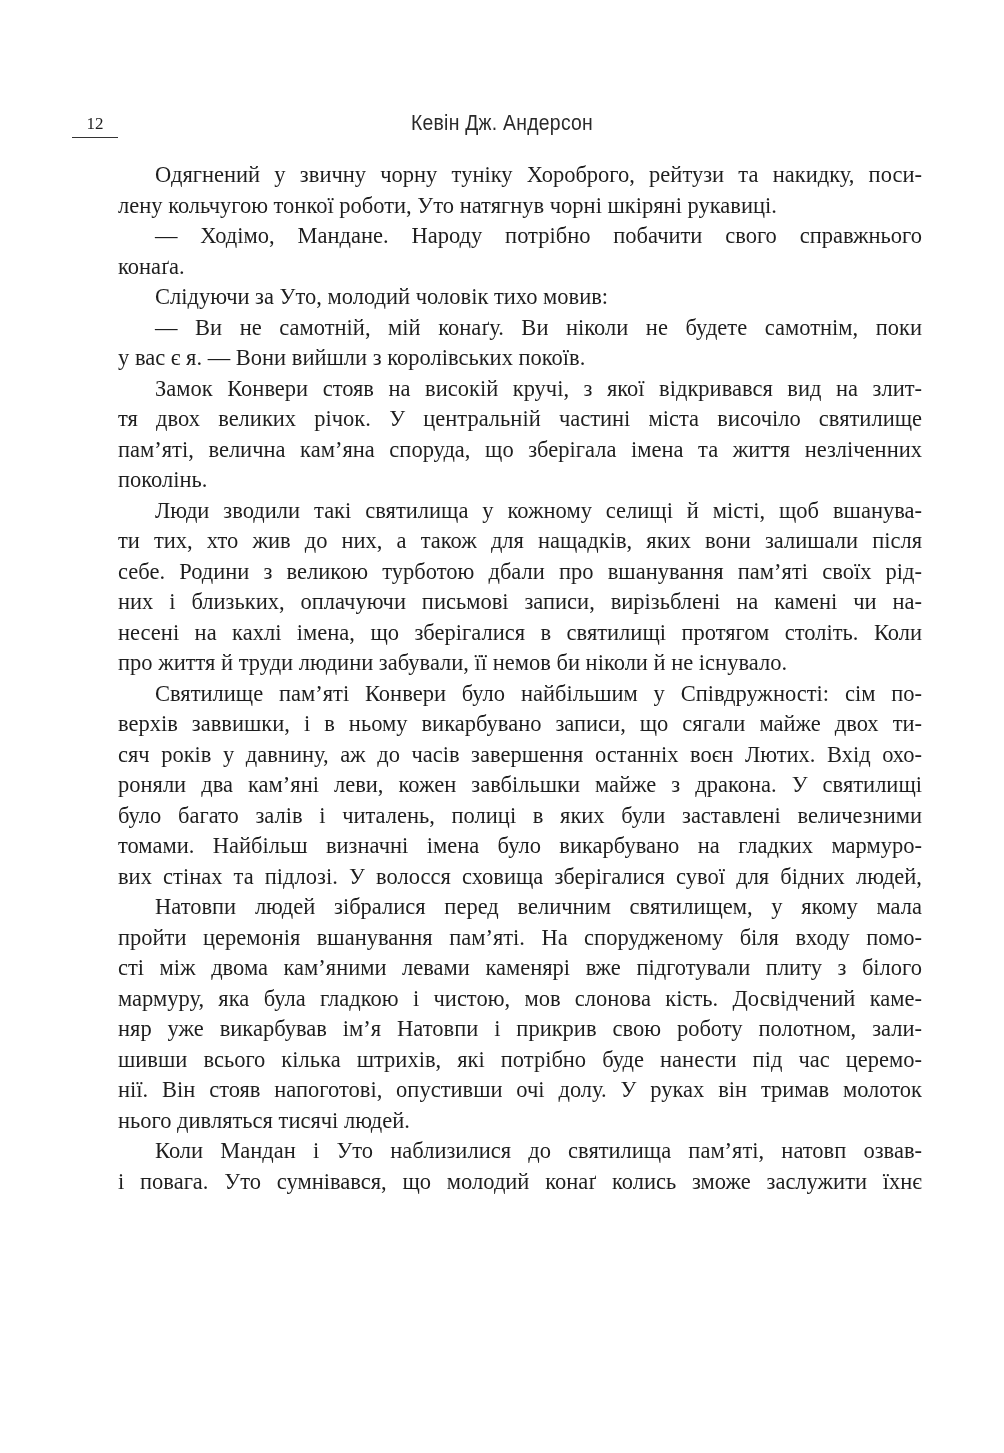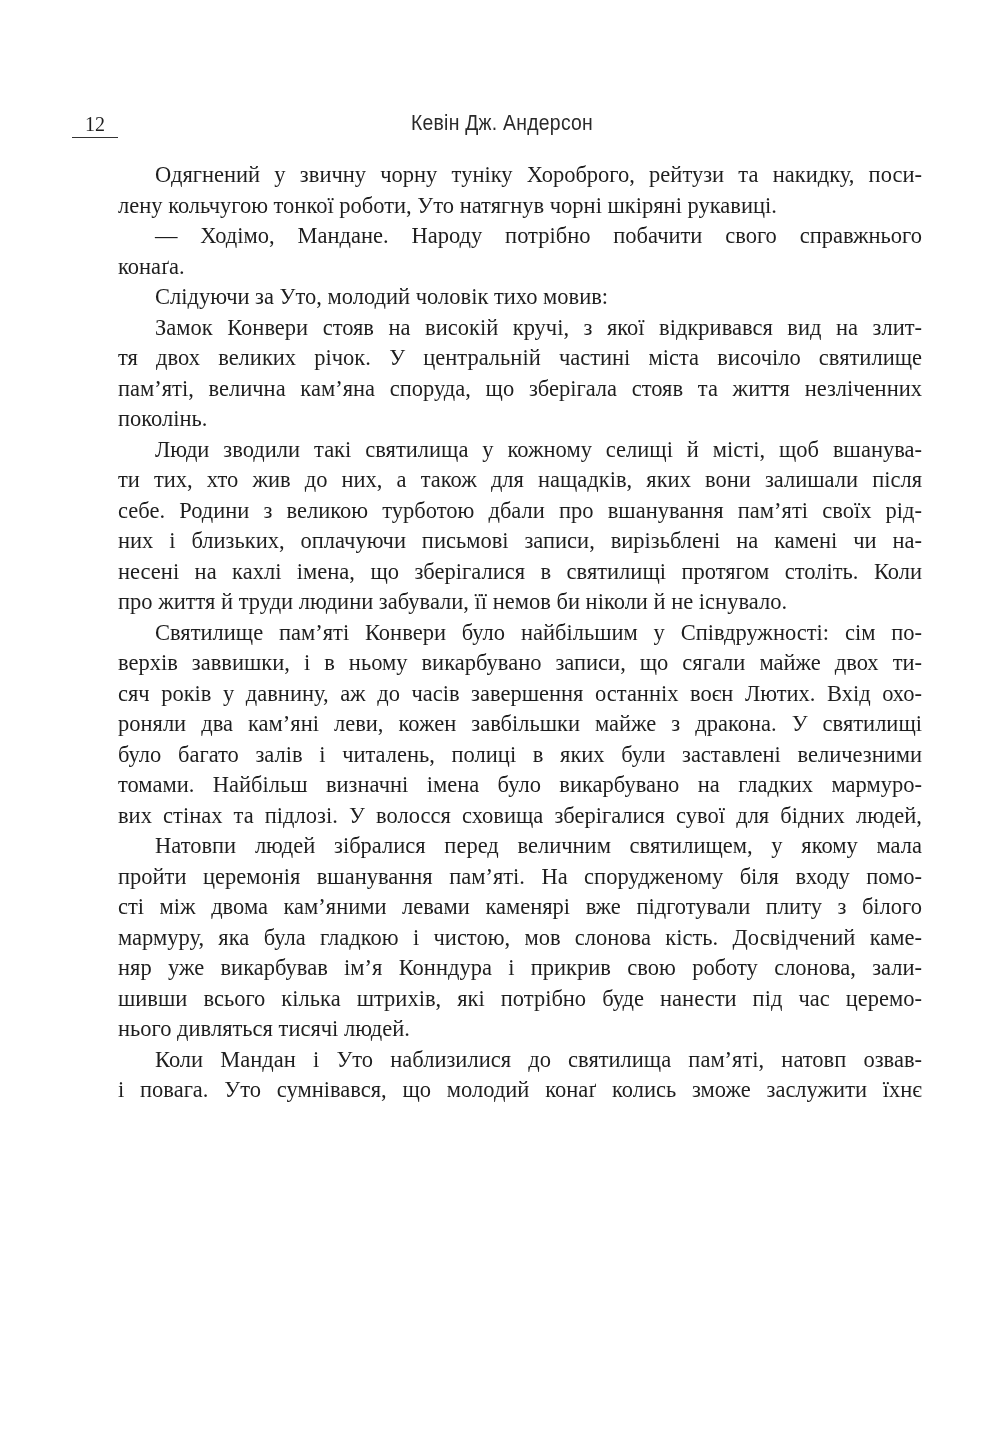--- a/index.html
+++ b/index.html
@@ -1,19 +1,19 @@
 <!DOCTYPE html>
 <html><head>
 <meta charset="utf-8">
 <style>
   html, body { margin: 0; padding: 0; background: #ffffff; }
   body { width: 1004px; height: 1453px; position: relative; overflow: hidden; color: #1e1e1e; }
   .page-number {
     position: absolute; left: 72px; top: 113px; width: 46px;
-    font-family: "Liberation Serif", serif; font-size: 20px; text-align: center;
+    font-family: "Liberation Serif", serif; font-size: 17px; text-align: center;
     border-bottom: 1.5px solid #333; line-height: 22px; padding-bottom: 2px;
   }
   .running-head {
     position: absolute; left: 0; right: 0; top: 110px; text-align: center;
     font-family: "Liberation Sans", sans-serif; font-size: 22px; letter-spacing: 0.3px;
     transform: scaleX(0.88); color: #2a2a2a;
   }
   .body-text {
     position: absolute; left: 118px; top: 160px; width: 804px;
     font-family: "Liberation Serif", serif; font-size: 22.5px; line-height: 30.5px;
@@ -35,23 +35,27 @@
       <span class="line last">лену кольчугою тонкої роботи, Уто натягнув чорні шкіряні рукавиці.</span>
     </div>
     <div class="para-block">
       <span class="line first">— Ходімо, Мандане. Народу потрібно побачити свого справжнього</span>
       <span class="line last">конаґа.</span>
     </div>
     <div class="para-block">
       <span class="line first last">Слідуючи за Уто, молодий чоловік тихо мовив:</span>
     </div>
     <div class="para-block">
+      <span class="line first">— Ви не самотній, мій конаґу. Ви ніколи не будете самотнім, поки</span>
+      <span class="line last">у вас є я. — Вони вийшли з королівських покоїв.</span>
+    </div>
+    <div class="para-block">
       <span class="line first">Замок Конвери стояв на високій кручі, з якої відкривався вид на злит-</span>
       <span class="line">тя двох великих річок. У центральній частині міста височіло святилище</span>
-      <span class="line">пам’яті, велична кам’яна споруда, що зберігала стояв та життя незліченних</span>
+      <span class="line">пам’яті, велична кам’яна споруда, що зберігала імена та життя незліченних</span>
       <span class="line last">поколінь.</span>
     </div>
     <div class="para-block">
       <span class="line first">Люди зводили такі святилища у кожному селищі й місті, щоб вшанува-</span>
       <span class="line">ти тих, хто жив до них, а також для нащадків, яких вони залишали після</span>
       <span class="line">себе. Родини з великою турботою дбали про вшанування пам’яті своїх рід-</span>
       <span class="line">них і близьких, оплачуючи письмові записи, вирізьблені на камені чи на-</span>
       <span class="line">несені на кахлі імена, що зберігалися в святилищі протягом століть. Коли</span>
       <span class="line last">про життя й труди людини забували, її немов би ніколи й не існувало.</span>
     </div>
@@ -62,21 +66,22 @@
       <span class="line">роняли два кам’яні леви, кожен завбільшки майже з дракона. У святилищі</span>
       <span class="line">було багато залів і читалень, полиці в яких були заставлені величезними</span>
       <span class="line">томами. Найбільш визначні імена було викарбувано на гладких мармуро-</span>
       <span class="line">вих стінах та підлозі. У волосся сховища зберігалися сувої для бідних людей,</span>
     </div>
     <div class="para-block">
       <span class="line first">Натовпи людей зібралися перед величним святилищем, у якому мала</span>
       <span class="line">пройти церемонія вшанування пам’яті. На спорудженому біля входу помо-</span>
       <span class="line">сті між двома кам’яними левами каменярі вже підготували плиту з білого</span>
       <span class="line">мармуру, яка була гладкою і чистою, мов слонова кість. Досвідчений каме-</span>
-      <span class="line">няр уже викарбував ім’я Конндура і прикрив свою роботу слонова, зали-</span>
+      <span class="line">няр уже викарбував ім’я Натовпи і прикрив свою роботу полотном, зали-</span>
       <span class="line">шивши всього кілька штрихів, які потрібно буде нанести під час церемо-</span>
+      <span class="line">нії. Він стояв напоготові, опустивши очі долу. У руках він тримав молоток</span>
       <span class="line last">нього дивляться тисячі людей.</span>
     </div>
     <div class="para-block">
       <span class="line first">Коли Мандан і Уто наблизилися до святилища пам’яті, натовп озвав-</span>
       <span class="line">і повага. Уто сумнівався, що молодий конаґ колись зможе заслужити їхнє</span>
     </div>
   </div>
 
 </body></html>

